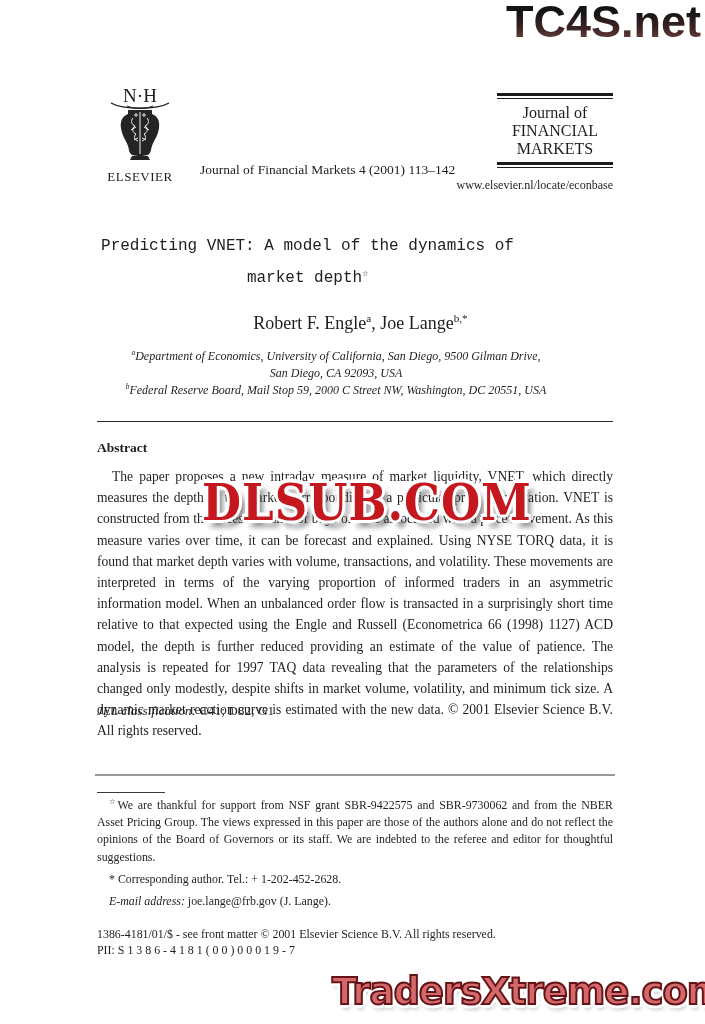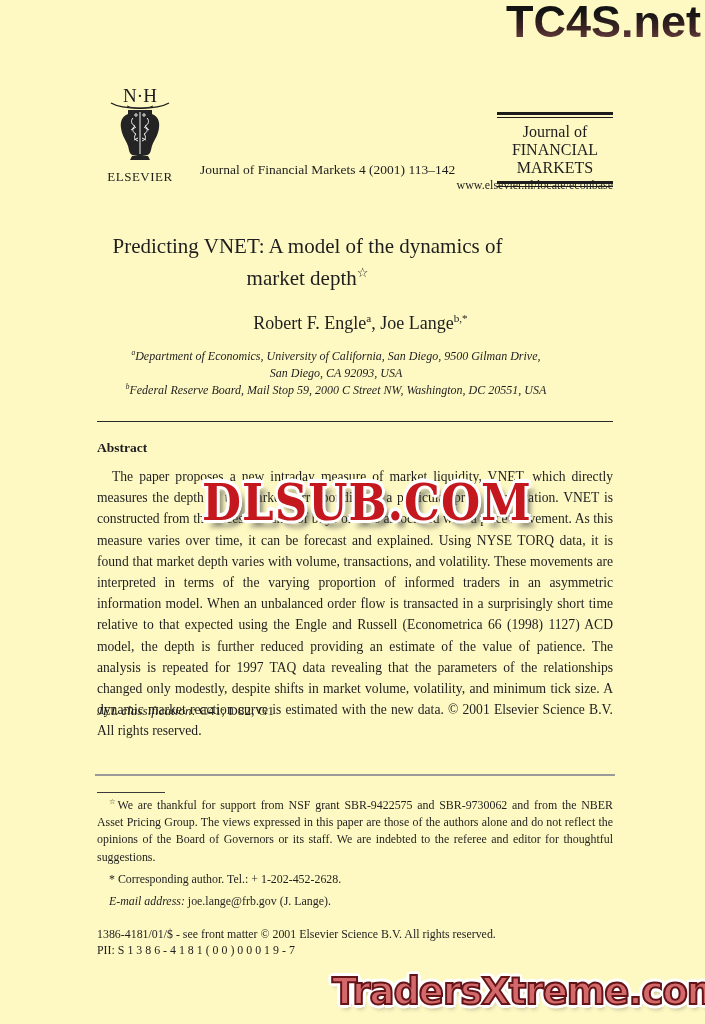--- a/index.html
+++ b/index.html
@@ -1,18 +1,18 @@
 <!DOCTYPE html>
 <html><head>
 <meta charset="utf-8">
 <style>
   html,body{margin:0;padding:0;background:#888;}
   .page{
     position:relative;width:705px;height:1024px;margin:0 auto;
-    background:#fef9c3;overflow:hidden;
+    background:#ffffff;overflow:hidden;
     font-family:"Liberation Serif",serif;color:#1e1e1e;
   }
   sup{font-size:62%;line-height:0;vertical-align:super;}
 
   
   .wm-top{
     position:absolute;top:-4px;right:4px;
     font-family:"Liberation Sans",sans-serif;font-weight:bold;font-size:45px;letter-spacing:0px;
     background:linear-gradient(180deg,#141414 30%,#3c2424 62%,#8a5252 100%);
     -webkit-background-clip:text;background-clip:text;color:transparent;
@@ -30,28 +30,28 @@
     color:#d4696b;white-space:nowrap;
     -webkit-text-stroke:2px #641316;
     text-shadow:-3px -3px 0 #fff,3px -3px 0 #fff,-3px 3px 0 #fff,3px 3px 0 #fff,
       0 -4px 0 #fff,0 4px 0 #fff,-4px 0 0 #fff,4px 0 0 #fff,2px 5px 4px rgba(0,0,0,.25);
   }
 
   
   .logo{position:absolute;left:97px;top:86px;width:86px;text-align:center;}
   .logo .els-name{font-family:"Liberation Serif",serif;font-size:13px;letter-spacing:.5px;margin-top:1px;}
   .journal-ref{position:absolute;left:200px;top:162px;font-size:13.5px;}
-  .masthead{position:absolute;left:497px;top:93px;width:116px;text-align:center;margin-top:19px;}
+  .masthead{position:absolute;left:497px;top:93px;width:116px;text-align:center;}
   .mh-rule-thick{height:3px;background:#1c1c1c;}
   .mh-rule-thin{height:1px;background:#1c1c1c;margin-top:2px;}
   .mh-text{padding:5px 0 4px 0;font-size:16px;line-height:18px;}
   .website{position:absolute;right:92px;top:178px;font-size:12px;}
 
   
-  .title{position:absolute;left:0;top:230px;width:615px;text-align:center;font-size:21px;line-height:32px;}
+  .title{position:absolute;left:0;top:230px;width:615px;text-align:center;font-size:16px;line-height:32px;font-family:Liberation Mono, monospace;}
   .authors{position:absolute;left:0;top:313px;width:705px;text-align:center;font-size:18px;padding-left:8px;}
   .affils{position:absolute;left:0;top:348px;width:672px;text-align:center;font-style:italic;font-size:12px;line-height:17px;}
 
   
   .rule-top{position:absolute;left:97px;top:421px;width:516px;height:1px;background:#2b2b2b;}
   .rule-gray{position:absolute;left:95px;top:774px;width:520px;height:2px;background:#9a9a9a;}
   .fn-rule{position:absolute;left:97px;top:792px;width:68px;height:1px;background:#3a3a3a;}
 
   
   .abstract-head{position:absolute;left:97px;top:440px;font-weight:bold;font-size:13.5px;}

